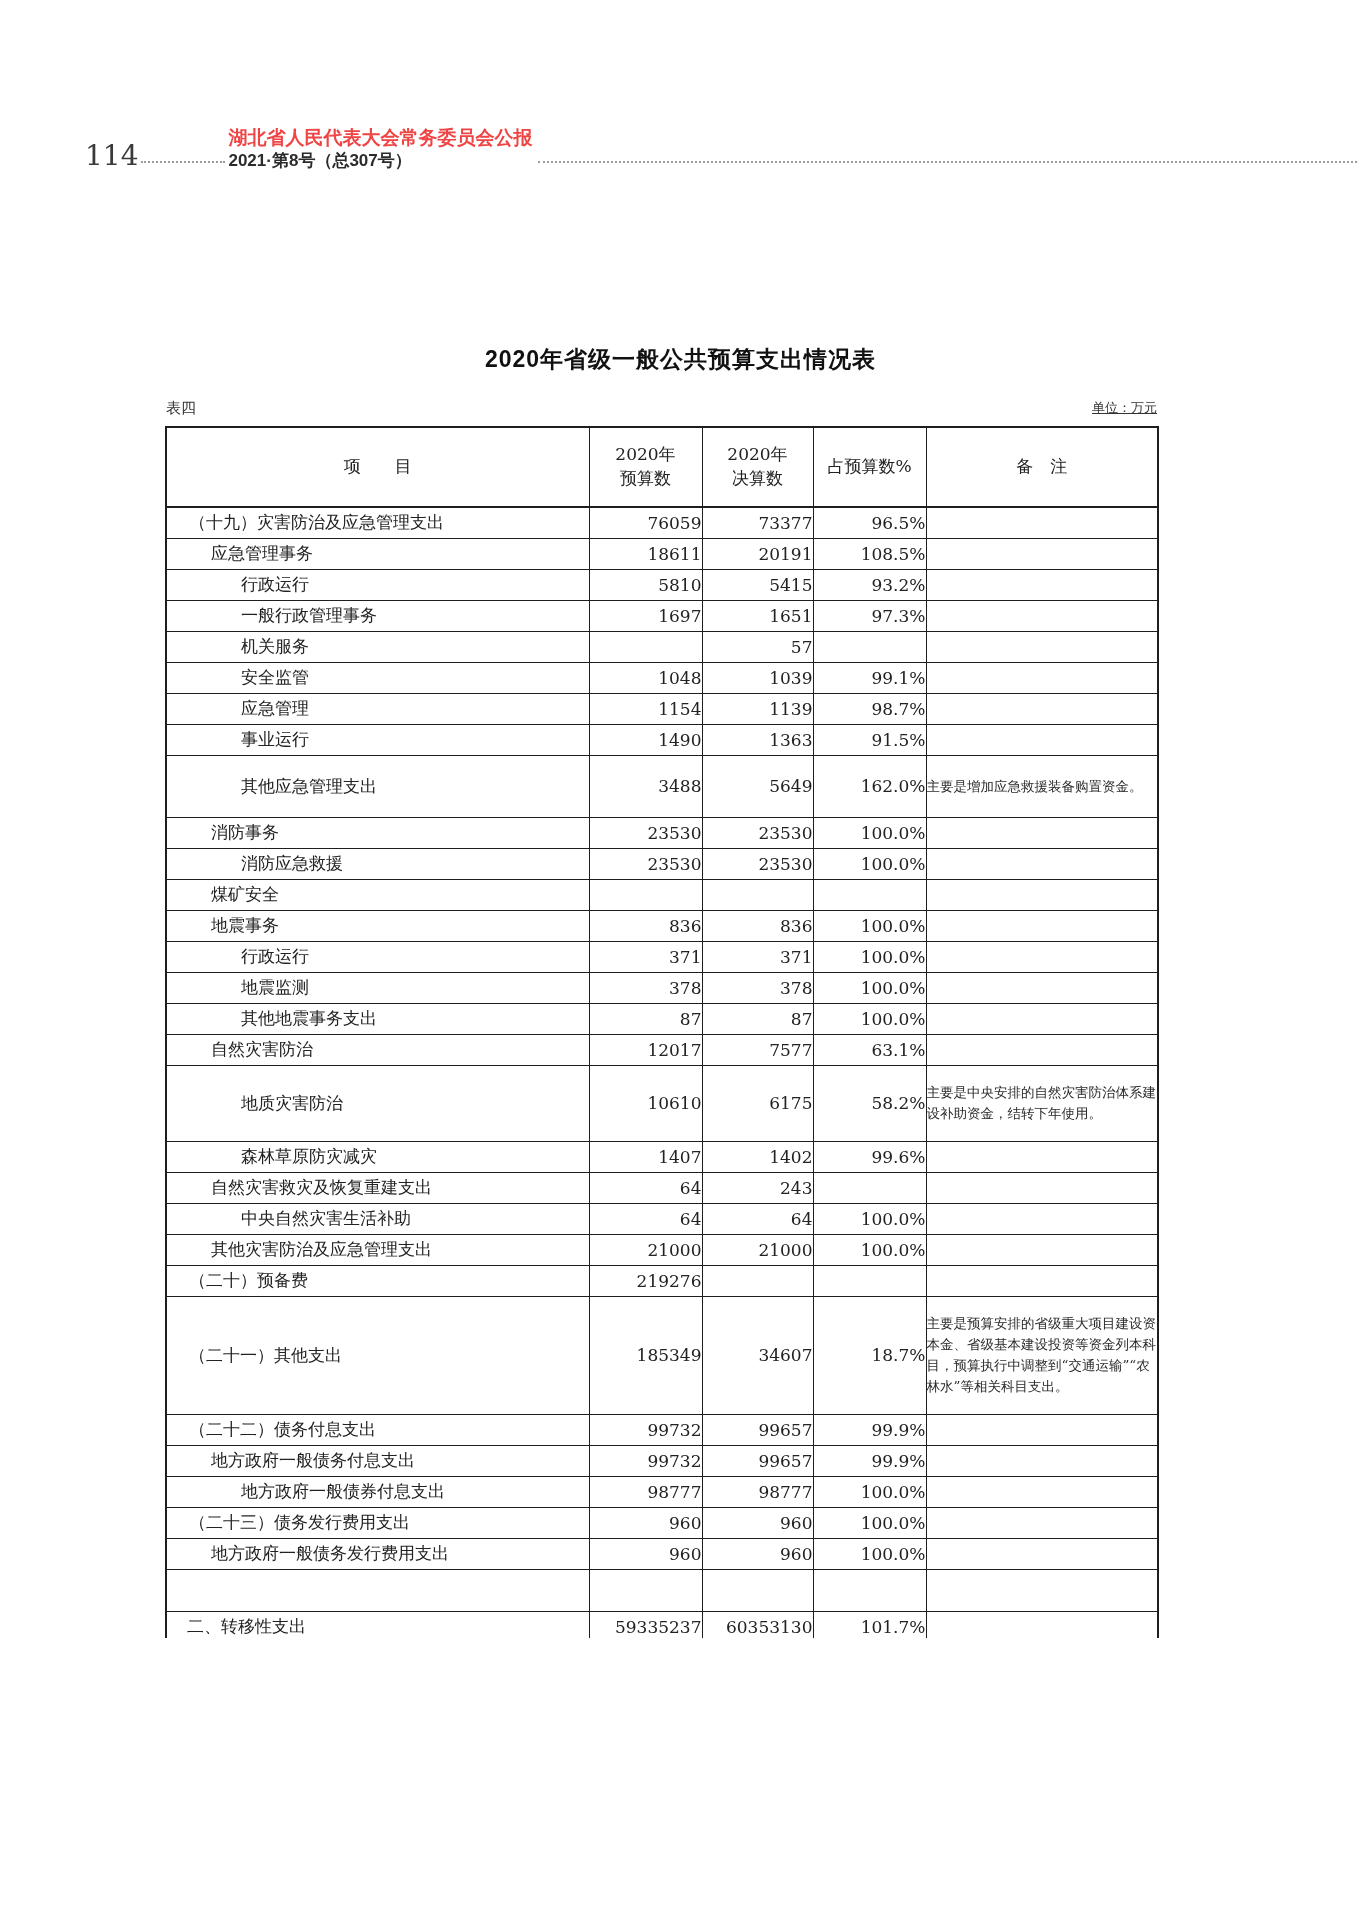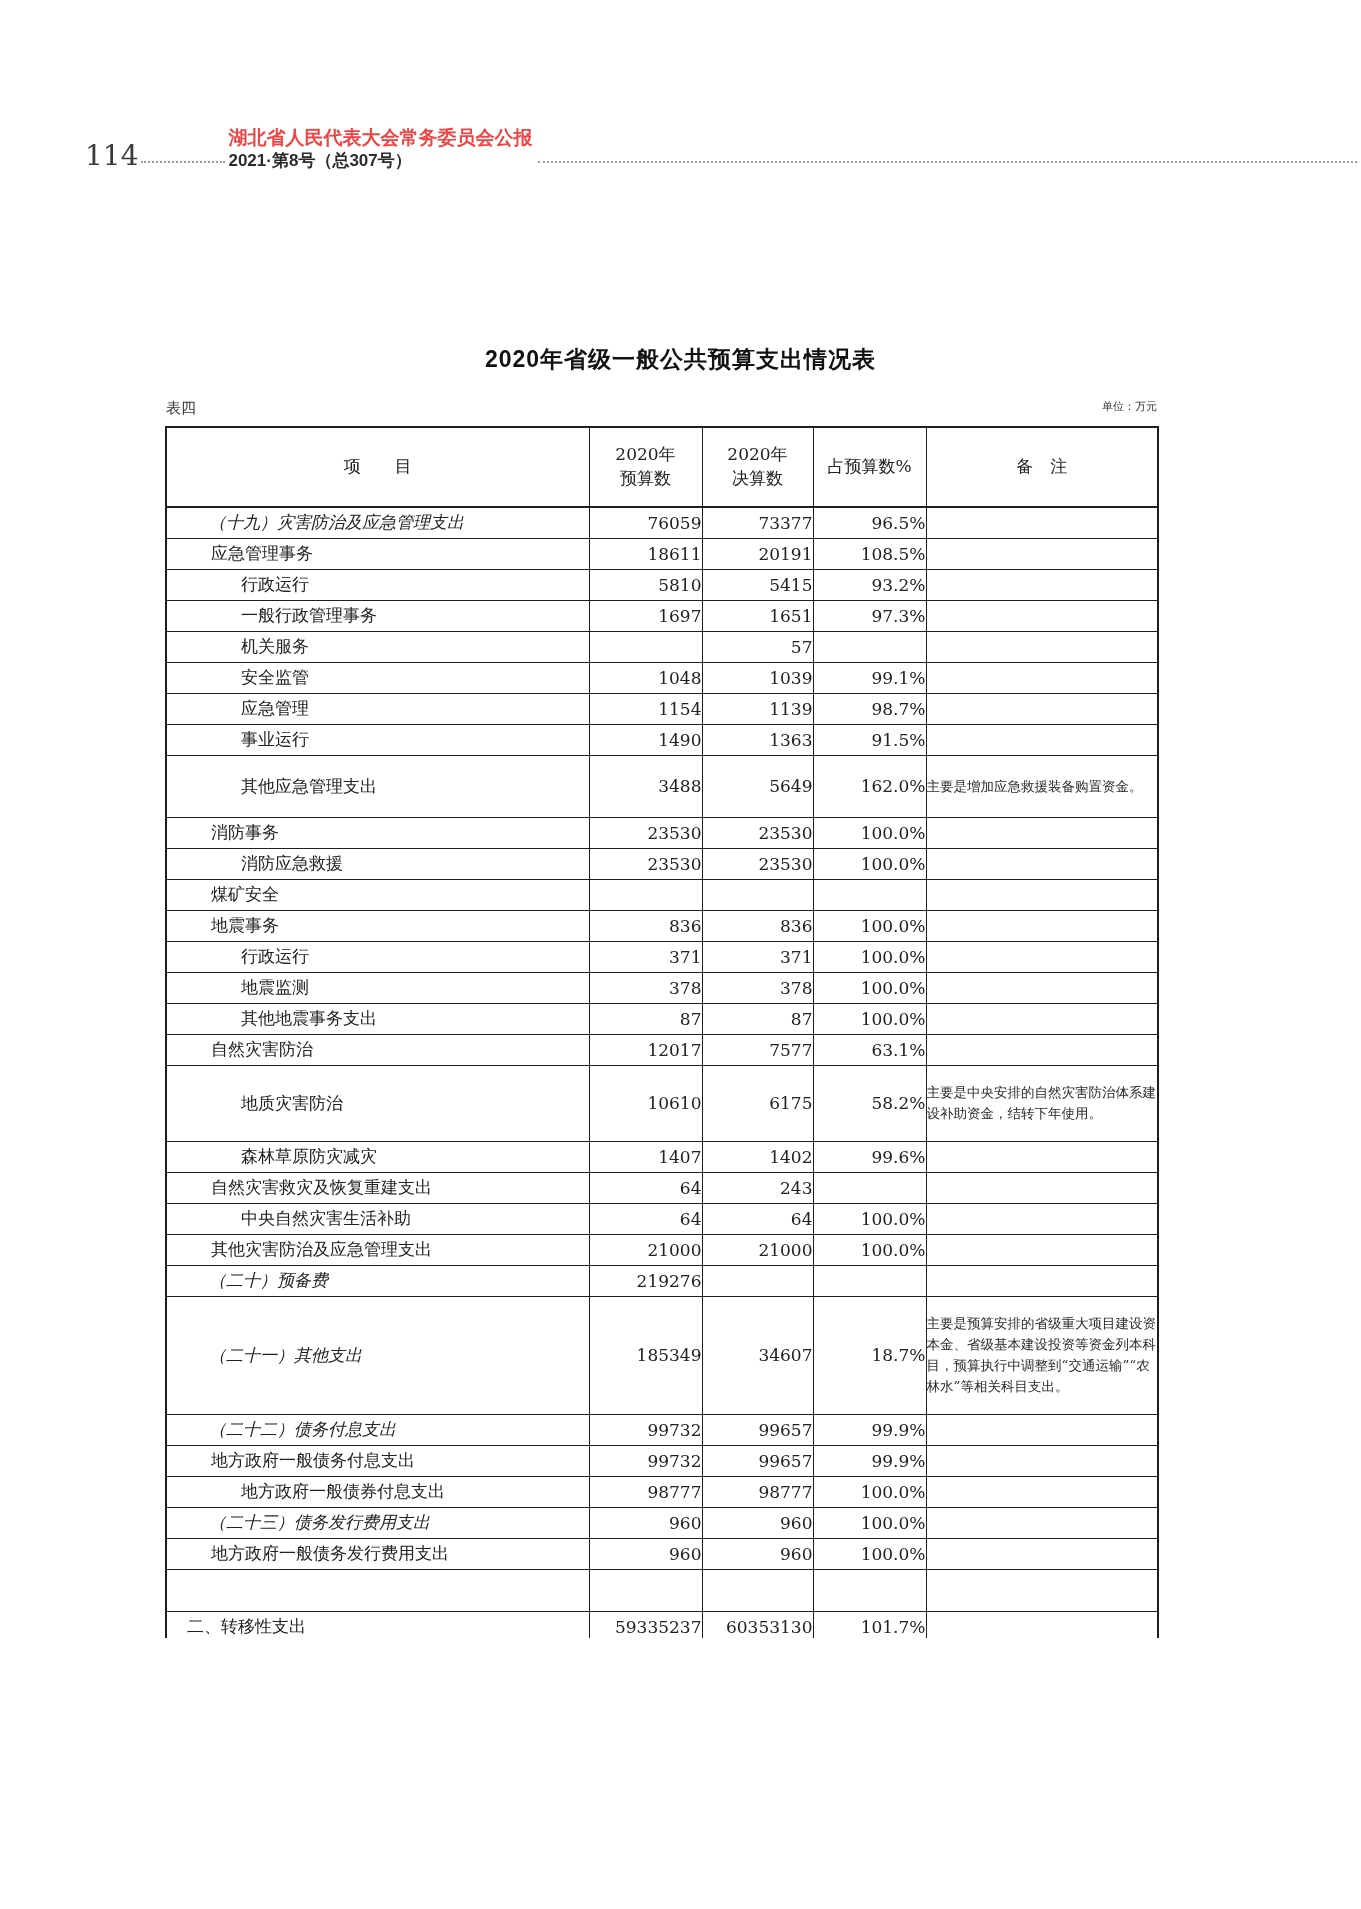--- a/index.html
+++ b/index.html
@@ -42,21 +42,21 @@
     font-family:"Liberation Sans","DejaVu Sans",sans-serif;
     font-weight:bold;font-size:23px;color:#111;
     letter-spacing:1px;
   }
   .table-label{
     position:absolute;left:166px;top:399px;
     font-size:15px;color:#333;
   }
   .unit-label{
     position:absolute;right:204px;top:399px;
-    font-size:11px;color:#333;
+    font-size:13px;color:#333;text-decoration:underline;
   }
 
   
   table.budget{
     position:absolute;left:165px;top:426px;
     width:992px;
     border-collapse:collapse;
     table-layout:fixed;
     font-family:"DejaVu Serif","Liberation Serif",serif;
     font-size:17px;color:#222;
@@ -71,21 +71,21 @@
   table.budget thead th{
     height:78px;
     font-weight:normal;
     text-align:center;
     border-bottom:2.5px solid #1e1e1e;
     line-height:1.4;
   }
   tbody tr{height:31px;}
   td.c-item{text-align:left;}
   td.c-item.indent-0{padding-left:20px;}
-  td.c-item.indent-1{padding-left:42px;font-style:italic;}
+  td.c-item.indent-1{padding-left:22px;}
   td.c-item.indent-2{padding-left:44px;}
   td.c-item.indent-3{padding-left:74px;}
   td.c-num{text-align:right;padding-right:18px;}
   td.c-pct{text-align:right;padding-right:2px;}
   td.c-note{
     text-align:left;
     font-size:13.5px;line-height:1.55;
     padding:2px 2px 2px 5px;
     vertical-align:middle;
     color:#2a2a2a;

